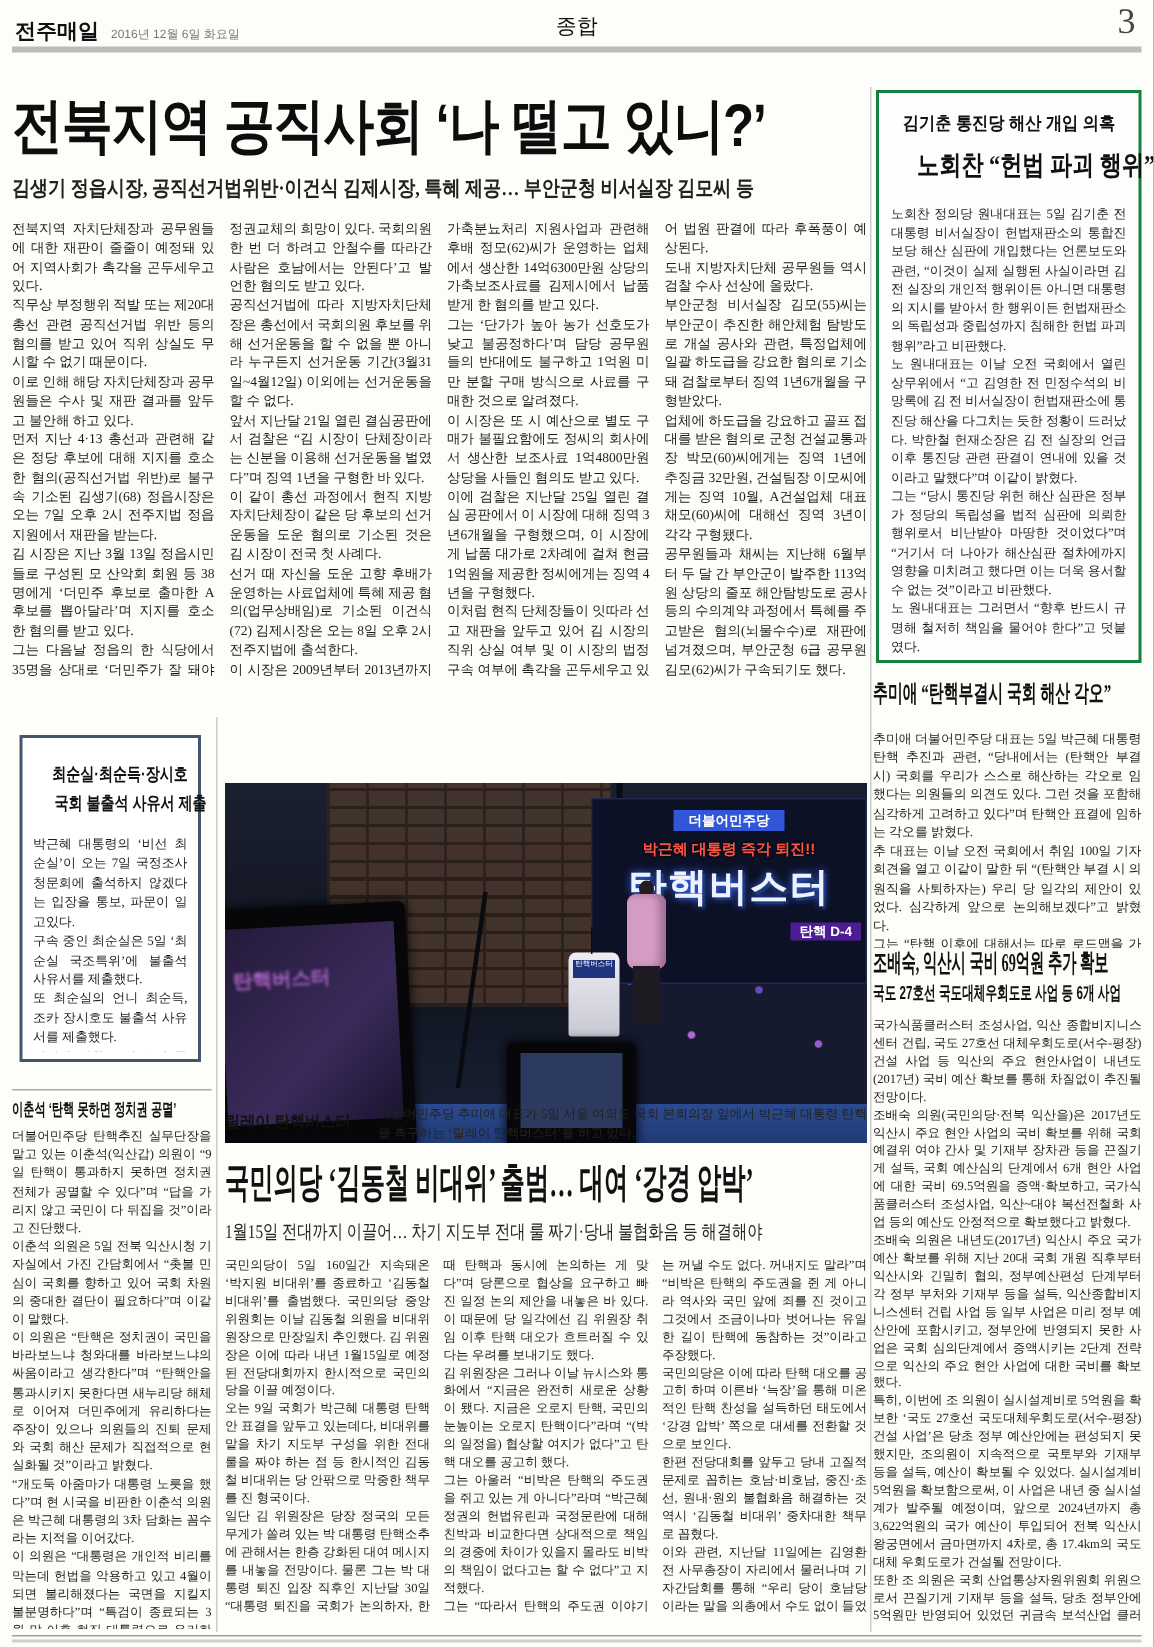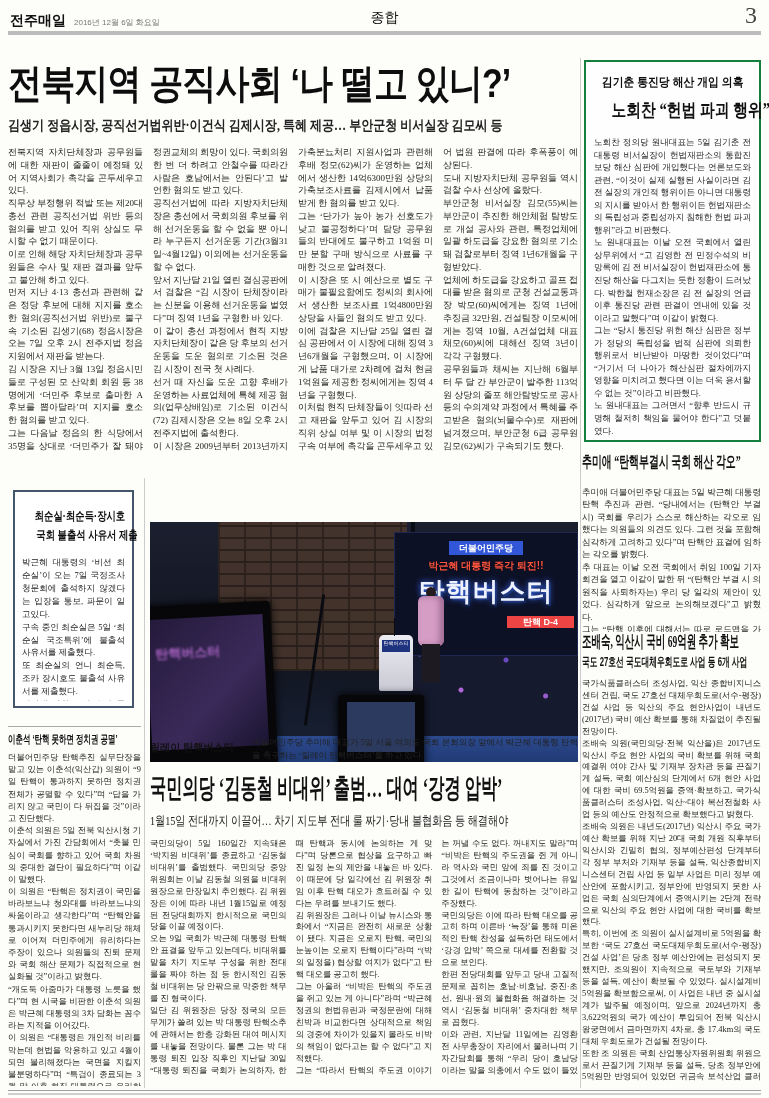--- a/index.html
+++ b/index.html
@@ -32,21 +32,21 @@
   #photo{background:linear-gradient(180deg,#1b2030 0%,#11141f 55%,#182236 100%);overflow:hidden;margin-top:35px;}
   .brick{background:
     repeating-linear-gradient(0deg,#2e211a 0 2px,transparent 2px 12px),
     repeating-linear-gradient(90deg,#32241c 0 2px,transparent 2px 26px),
     #4a372c;opacity:.85;}
   .banner{background:#0d1126;box-shadow:0 0 0 1px #1f2750 inset;}
   .party-tag{background:#3156d8;color:#fff;font-family:"Liberation Sans",sans-serif;font-weight:bold;font-size:9px;padding:2px 10px;}
   .slogan{color:#ff5540;font-family:"Liberation Sans",sans-serif;font-weight:bold;font-size:10px;text-shadow:0 0 2px #000;}
   .btitle{color:#eef2ff;font-family:"Liberation Sans",sans-serif;font-weight:800;font-size:26px;letter-spacing:1px;
           text-shadow:0 0 6px #3a6cff,2px 2px 0 #14264f;}
-  .dday{background:#ef4444;color:#fff;font-family:"Liberation Sans",sans-serif;font-weight:bold;font-size:9px;padding:1px 16px;}
+  .dday{background:#4c1d95;color:#fff;font-family:"Liberation Sans",sans-serif;font-weight:bold;font-size:9px;padding:1px 6px;}
   .crowd{background:
      radial-gradient(circle at 12% 30%,#7b4fd0 0 2px,transparent 3px),
      radial-gradient(circle at 35% 60%,#b066d8 0 2px,transparent 3px),
      radial-gradient(circle at 60% 35%,#6a4ac0 0 2px,transparent 3px),
      radial-gradient(circle at 82% 65%,#9a5ccc 0 2px,transparent 3px),
      #151a2e;}
   .monitor{background:#070709;border-radius:4px;box-shadow:0 0 8px #000;}
   .screen{background:linear-gradient(135deg,#241a3a,#3a2a5a 60%,#1a1430);overflow:hidden;}
   .blurtxt{color:#c06fd8;font-family:"Liberation Sans",sans-serif;font-weight:bold;font-size:13px;filter:blur(1px);opacity:.85;}
   .podium{background:linear-gradient(180deg,#ececf2,#c9c9d4);border-radius:5px 5px 2px 2px;}

